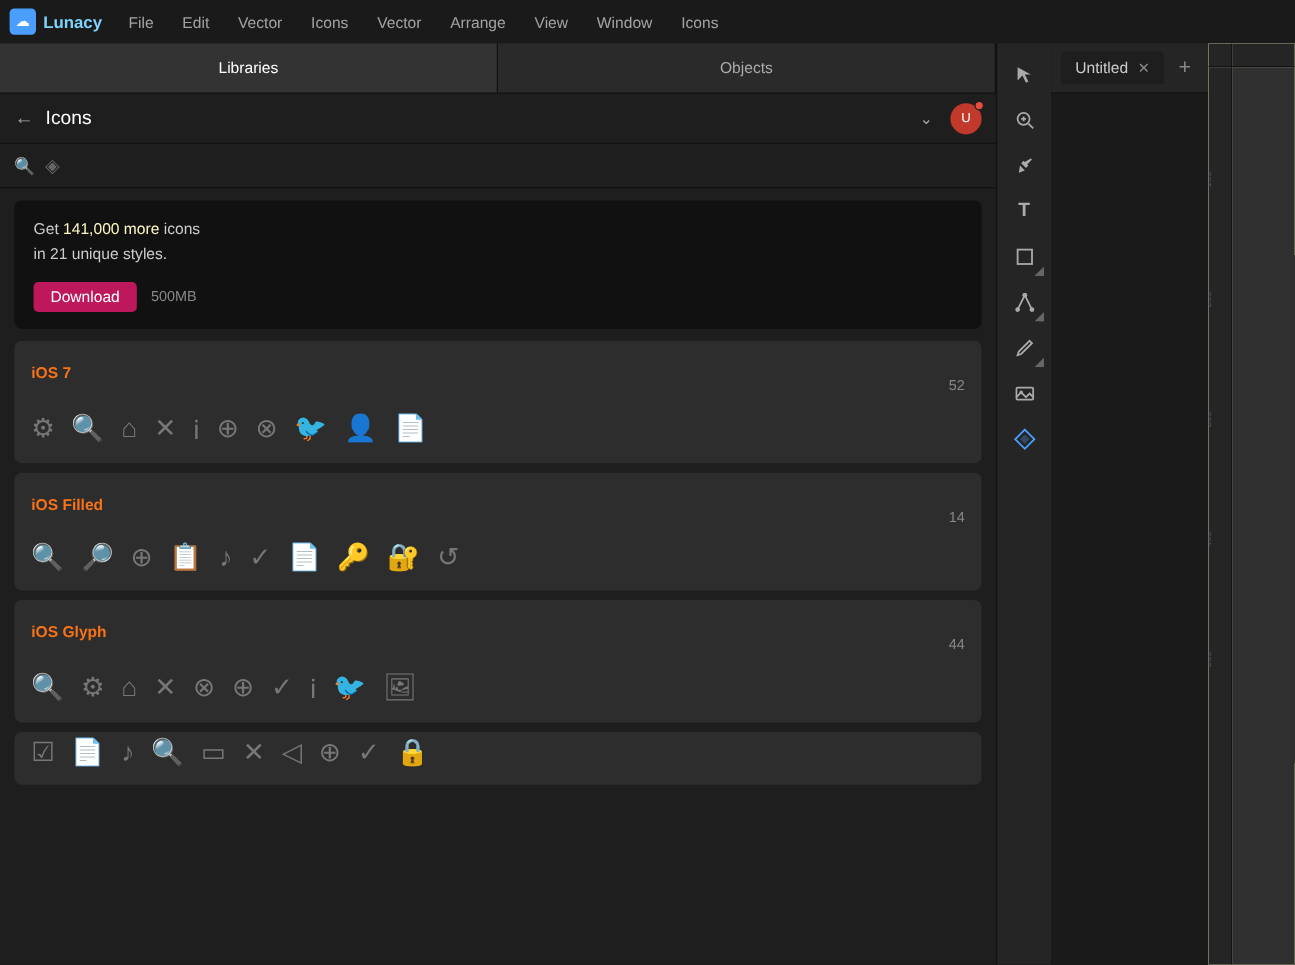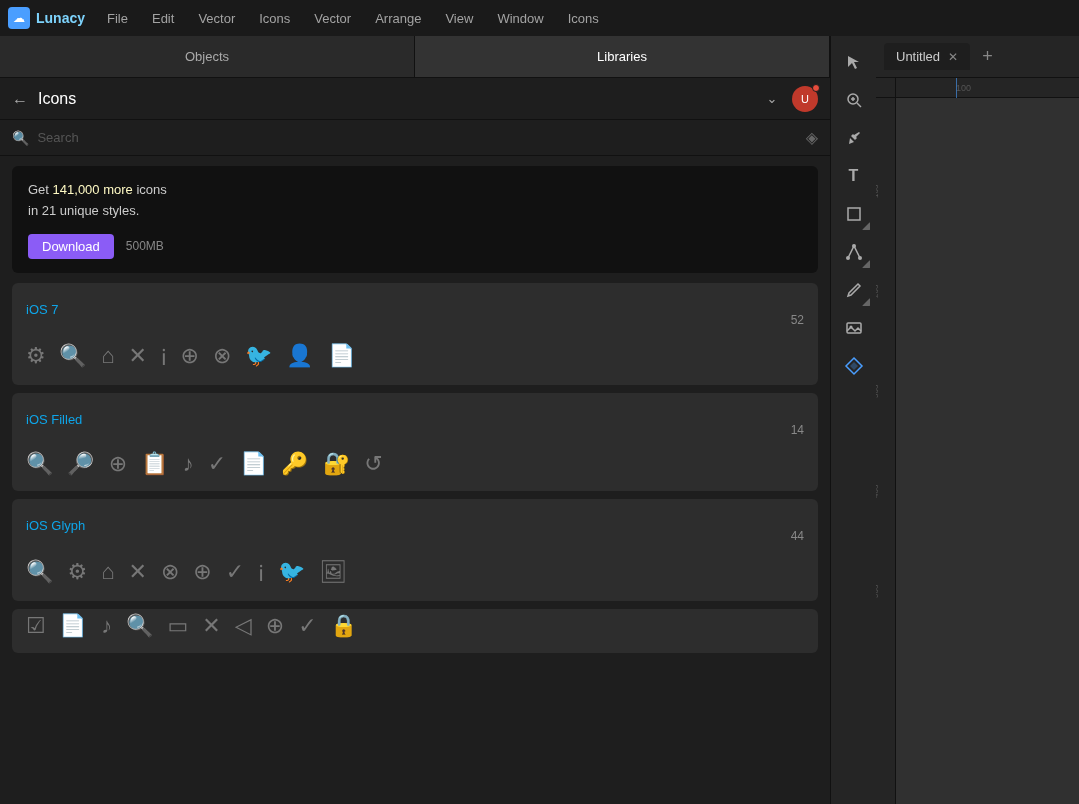--- a/index.html
+++ b/index.html
@@ -195,21 +195,21 @@
     .promo-highlight {
       color: #fef9c3;
       font-weight: 500;
     }
     .promo-actions {
       display: flex;
       align-items: center;
       gap: 12px;
     }
     .download-btn {
-      background: #8b5cf6;
+      background: #be185d;
       color: white;
       border: none;
       padding: 5px 14px;
       border-radius: 4px;
       font-size: 13px;
       cursor: pointer;
     }
     .file-size {
       color: #888;
       font-size: 12px;
@@ -231,22 +231,23 @@
       margin-bottom: 8px;
       overflow: hidden;
     }
     .category-header {
       display: flex;
       align-items: center;
       justify-content: space-between;
       padding: 10px 14px;
     }
     .category-name {
-      color: #0ea5e9;
-      font-size: 13px;
+      color: #f97316;
+      font-size: 13px;
+      font-weight: bold;
     }
     .category-count {
       color: #888;
       font-size: 12px;
       margin-top: 20px;
     }
     .category-icons {
       display: flex;
       align-items: center;
       padding: 4px 14px 14px;
@@ -295,21 +296,21 @@
       border-top: 4px solid transparent;
       border-right: 4px solid #666;
       border-bottom: 4px solid #666;
       border-radius: 1px;
     }
 
     
     .canvas-area {
       flex: 1;
       display: flex;
-      flex-direction: column;
+      flex-direction: row;
       background: #1a1a1a;
       position: relative;
     }
     .canvas-tab-bar {
       height: 42px;
       background: #252525;
       display: flex;
       align-items: center;
       padding: 0 8px;
       border-bottom: 1px solid #111;
@@ -413,39 +414,38 @@
   <div class="menu-item">View</div>
   <div class="menu-item">Window</div>
   <div class="menu-item">Icons</div>
 </div>
 
 <div class="main-area">
 
   <div class="left-panel">
 
     <div class="panel-tabs">
+      <div class="panel-tab active">Libraries</div>
       <div class="panel-tab">Objects</div>
-      <div class="panel-tab active">Libraries</div>
     </div>
 
     <div class="icons-header">
       <div class="back-btn">←</div>
       <span class="icons-title">Icons</span>
       <div class="icons-header-actions">
         <div class="chevron-btn">⌄</div>
         <div class="avatar-btn">
           U
           <div class="notification-dot"></div>
         </div>
       </div>
     </div>
 
     <div class="search-bar">
       <div class="search-icon-wrap">🔍</div>
-      <input class="search-input" type="text" placeholder="Search" style="">
       <div class="search-filter-btn">◈</div>
     </div>
 
     <div class="promo-banner">
       <div class="promo-text">
         Get <span class="promo-highlight">141,000 more</span> icons<br>in 21 unique styles.
       </div>
       <div class="promo-actions">
         <button class="download-btn">Download</button>
         <span class="file-size">500MB</span>

